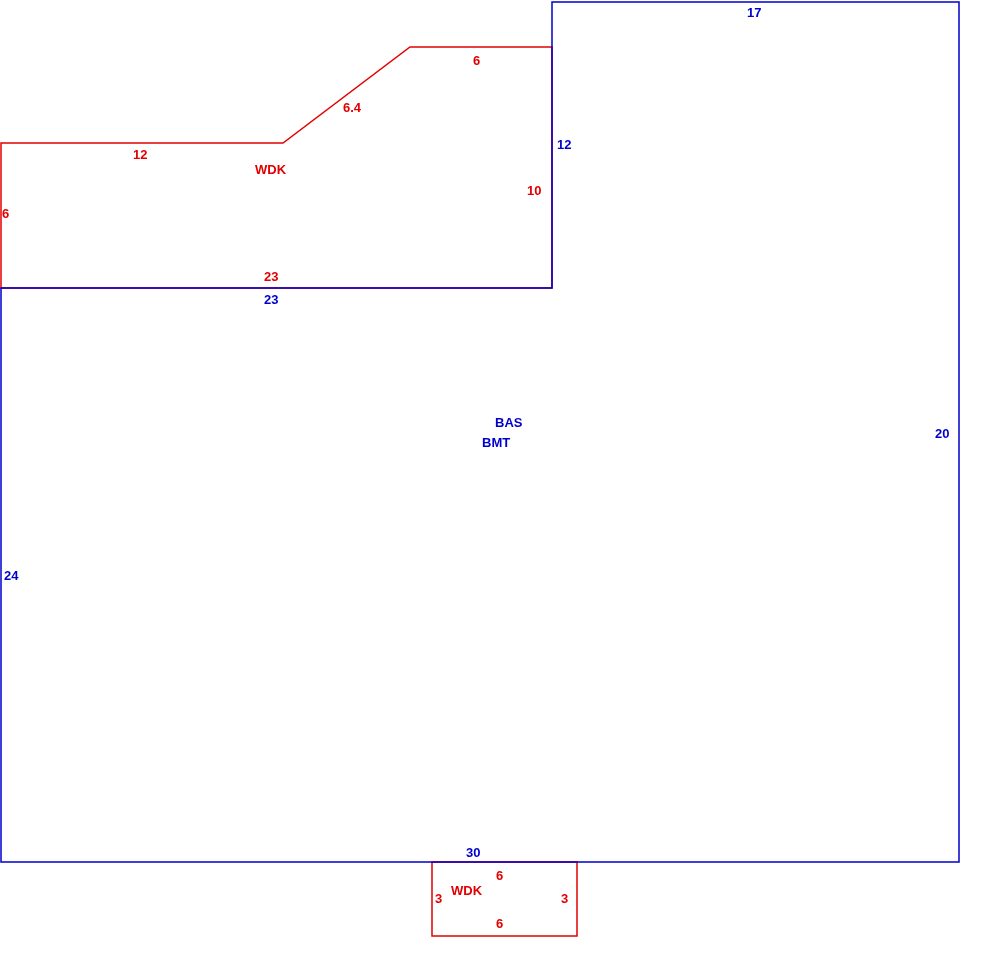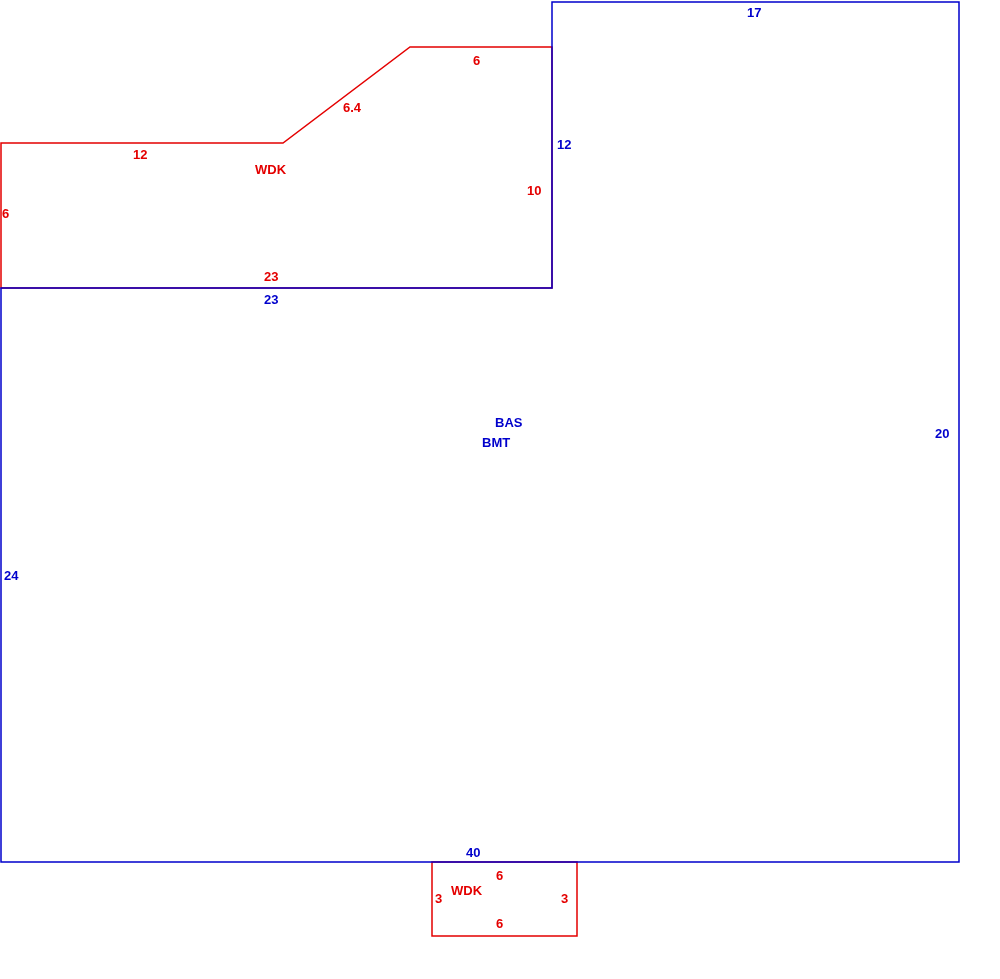--- a/index.html
+++ b/index.html
@@ -51,21 +51,21 @@
     <polygon class="stroke-blue" points="552,2 959,2 959,862 1,862 1,288 552,288"></polygon>
   </svg>
 
   <span class="lbl blue" style="left:747px; top:4px;">17</span>
   <span class="lbl blue" style="left:557px; top:136px;">12</span>
   <span class="lbl blue" style="left:935px; top:425px;">20</span>
   <span class="lbl blue" style="left:463px; top:414px;margin-left:32px;">BAS</span>
   <span class="lbl blue" style="left:482px; top:434px;">BMT</span>
   <span class="lbl blue" style="left:4px; top:567px;text-align:center;">24</span>
   <span class="lbl blue" style="left:264px; top:291px;">23</span>
-  <span class="lbl blue" style="left:466px; top:844px;">40</span>
+  <span class="lbl blue" style="left:466px; top:844px;">30</span>
 
   <span class="lbl red" style="left:133px; top:146px;">12</span>
   <span class="lbl red" style="left:255px; top:161px;">WDK</span>
   <span class="lbl red" style="left:343px; top:99px;">6.4</span>
   <span class="lbl red" style="left:473px; top:52px;">6</span>
   <span class="lbl red" style="left:527px; top:158px;margin-top:24px;">10</span>
   <span class="lbl red" style="left:2px; top:205px;">6</span>
   <span class="lbl red" style="left:264px; top:268px;">23</span>
 
   <span class="lbl red" style="left:496px; top:867px;">6</span>

